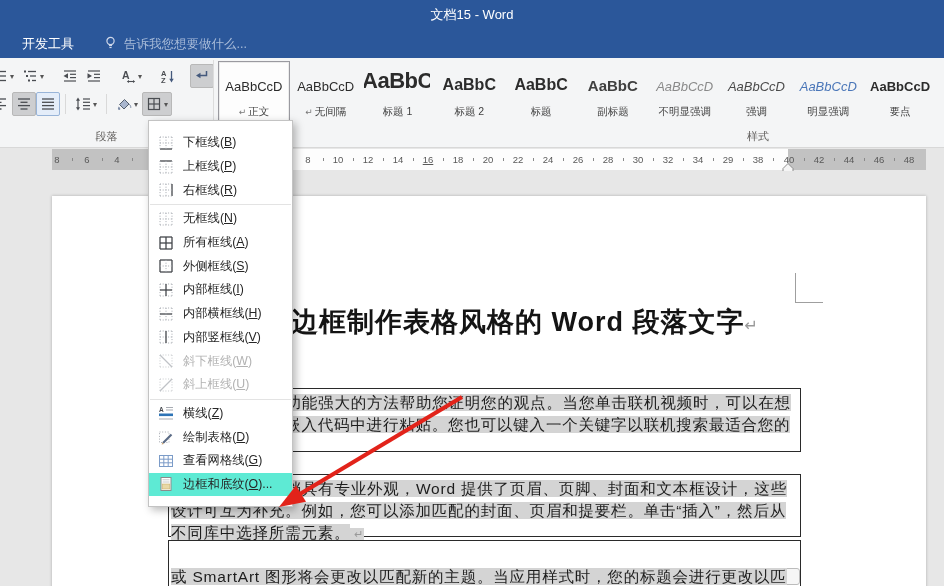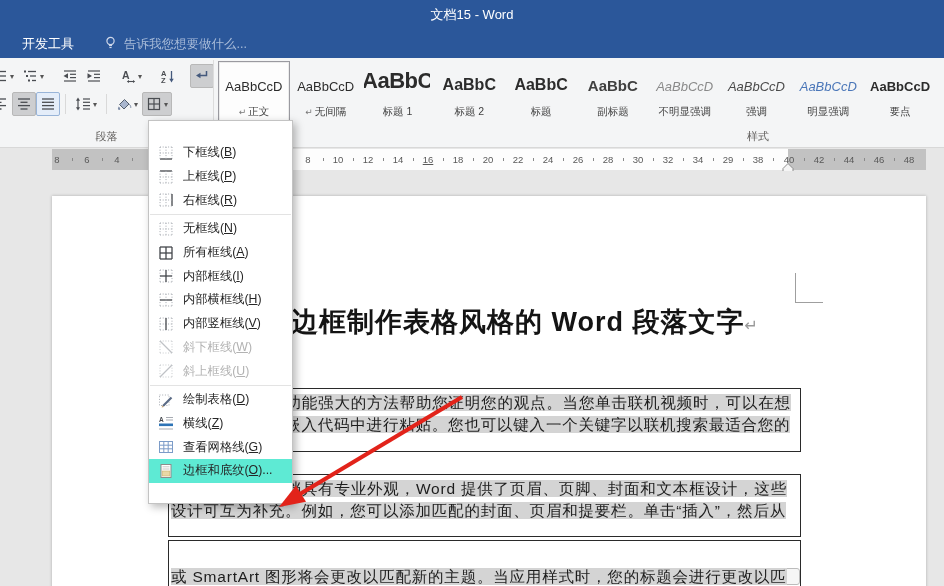--- a/index.html
+++ b/index.html
@@ -68,21 +68,21 @@
     color:#1d1d1d;max-width:629px;overflow:hidden;line-height:20px}
   .docline.indent{left:152px;max-width:596px}
   .selbg{background:#d4d4d4}
   .cmark-v{position:absolute;left:743px;top:77px;width:1px;height:29px;background:#9f9f9f}
   .cmark-h{position:absolute;left:743px;top:106px;width:28px;height:1px;background:#9f9f9f}
   .minibox{position:absolute;left:727px;top:372px;width:21px;height:17px;border:1px solid #bcbcbc;
     border-radius:3px;background:#f6f6f6}
 
   
   .menu{position:absolute;left:148px;top:120px;width:145px;background:#fff;border:1px solid #c3c3c3;
-    box-shadow:3px 3px 8px rgba(0,0,0,.28);z-index:50;padding:20px 0}
+    box-shadow:3px 3px 8px rgba(0,0,0,.28);z-index:50;padding:10px 0}
   .mitem{display:flex;align-items:center;height:23.7px;padding-left:9px;gap:9px;font-size:12.3px;color:#262626;white-space:nowrap}
   .mitem.hl{background:#5eead4}
   .mitem.dis{color:#b2b2b2}
   .msep{height:1px;background:#e3e3e3;margin:2px 1px}
   .micn svg{width:16px;height:16px;display:block}
   .mlabel u{text-decoration:underline}
 
   .arrowsvg{position:absolute;left:0;top:0;z-index:100;pointer-events:none}
 </style>
 </head>
@@ -394,20 +394,21 @@
       <div class="cmark-v"></div>
       <div class="cmark-h"></div>
       <div class="minibox"></div>
     <div class="doctitle">用边框制作表格风格的 Word 段落文字<span class="retmark">↵</span></div>
         <div class="pbox" style="top: 192px; height: 64px;"></div>
         <div class="docline indent" style="top: 197px;"><span class="selbg">视频提供了功能强大的方法帮助您证明您的观点。当您单击联机视频时，可以在想</span></div>
         <div class="docline" style="top: 219px;"><span class="selbg">要添加的视频的嵌入代码中进行粘贴。您也可以键入一个关键字以联机搜索最适合您的</span></div>
         <div class="pbox" style="top: 278px; height: 63px;"></div>
         <div class="docline indent" style="top: 283px;"><span class="selbg">为使您的文档具有专业外观，Word 提供了页眉、页脚、封面和文本框设计，这些</span></div>
         <div class="docline" style="top: 305px;"><span class="selbg">设计可互为补充。例如，您可以添加匹配的封面、页眉和提要栏。单击“插入”，然后从</span></div>
+        <div class="docline" style="top: 327px;"><span class="selbg">不同库中选择所需元素。</span><span class="retmark selbg" style="font-size: 11px;"> ↵</span></div>
         <div class="pbox" style="top: 344px; height: 70px;"></div>
         <div class="docline" style="top: 371px;"><span class="selbg">或 SmartArt 图形将会更改以匹配新的主题。当应用样式时，您的标题会进行更改以匹</span></div>
         <div class="docline" style="top: 259px;"><span class="selbg">文档的视频。</span><span class="retmark selbg" style="font-size: 11px;"> ↵</span></div>
       </div>
   </div>
 
   <div class="menu" id="borderMenu">
       <div class="mitem">
         <span class="micn">
           <svg viewBox="0 0 16 16">
@@ -476,20 +477,34 @@
             <line x1="2" y1="8" x2="14" y2="8" stroke="#43464b" stroke-width="1.3"></line>
             <line x1="8" y1="2" x2="8" y2="14" stroke="#43464b" stroke-width="1.3"></line>
           </svg>
         </span>
         <span class="mlabel">所有框线(<u>A</u>)</span>
       </div>
       <div class="mitem">
         <span class="micn">
           <svg viewBox="0 0 16 16">
             <rect x="0" y="0" width="16" height="16" fill="none"></rect>
+            <line x1="2" y1="2" x2="14" y2="2" stroke="#43464b" stroke-width="1.3"></line>
+            <line x1="14" y1="2" x2="14" y2="14" stroke="#43464b" stroke-width="1.3"></line>
+            <line x1="2" y1="14" x2="14" y2="14" stroke="#43464b" stroke-width="1.3"></line>
+            <line x1="2" y1="2" x2="2" y2="14" stroke="#43464b" stroke-width="1.3"></line>
+            <line x1="2" y1="8" x2="14" y2="8" stroke="#a7abb2" stroke-width="1" stroke-dasharray="1 1.7"></line>
+            <line x1="8" y1="2" x2="8" y2="14" stroke="#a7abb2" stroke-width="1" stroke-dasharray="1 1.7"></line>
+          </svg>
+        </span>
+        <span class="mlabel">外侧框线(<u>S</u>)</span>
+      </div>
+      <div class="mitem">
+        <span class="micn">
+          <svg viewBox="0 0 16 16">
+            <rect x="0" y="0" width="16" height="16" fill="none"></rect>
             <line x1="2" y1="2" x2="14" y2="2" stroke="#a7abb2" stroke-width="1" stroke-dasharray="1 1.7"></line>
             <line x1="14" y1="2" x2="14" y2="14" stroke="#a7abb2" stroke-width="1" stroke-dasharray="1 1.7"></line>
             <line x1="2" y1="14" x2="14" y2="14" stroke="#a7abb2" stroke-width="1" stroke-dasharray="1 1.7"></line>
             <line x1="2" y1="2" x2="2" y2="14" stroke="#a7abb2" stroke-width="1" stroke-dasharray="1 1.7"></line>
             <line x1="2" y1="8" x2="14" y2="8" stroke="#43464b" stroke-width="1.3"></line>
             <line x1="8" y1="2" x2="8" y2="14" stroke="#43464b" stroke-width="1.3"></line>
           </svg>
         </span>
         <span class="mlabel">内部框线(<u>I</u>)</span>
       </div>
@@ -545,39 +560,39 @@
             <line x1="2" y1="14" x2="14" y2="2" stroke="#bfc2c6" stroke-width="1.3"></line>
           </svg>
         </span>
         <span class="mlabel">斜上框线(<u>U</u>)</span>
       </div>
       <div class="msep"></div>
       <div class="mitem">
         <span class="micn">
           <svg viewBox="0 0 16 16">
             <rect x="0" y="0" width="16" height="16" fill="none"></rect>
-            <rect x="1.5" y="3" width="9.5" height="10.5" fill="none" stroke="#a7abb2" stroke-dasharray="1 1.7"></rect>
-            <line x1="5" y1="14" x2="13.5" y2="5.5" stroke="#5a6a85" stroke-width="2.2"></line>
-            <polygon points="3.6,15.6 5.8,14.9 4.4,13.5" fill="#caa26a"></polygon>
-          </svg>
-        </span>
-        <span class="mlabel">绘制表格(<u>D</u>)</span>
-      </div>
-      <div class="mitem">
-        <span class="micn">
-          <svg viewBox="0 0 16 16">
-            <rect x="0" y="0" width="16" height="16" fill="none"></rect>
             <text x="1" y="6.5" font-size="6.5" font-weight="bold" fill="#43464b">A</text>
             <line x1="8" y1="2.5" x2="15" y2="2.5" stroke="#a7abb2"></line>
             <line x1="8" y1="5" x2="15" y2="5" stroke="#a7abb2"></line>
             <rect x="1" y="8.5" width="14" height="2.6" fill="#2e74b6"></rect>
             <line x1="1" y1="14" x2="15" y2="14" stroke="#a7abb2"></line>
           </svg>
         </span>
         <span class="mlabel">横线(<u>Z</u>)</span>
+      </div>
+      <div class="mitem">
+        <span class="micn">
+          <svg viewBox="0 0 16 16">
+            <rect x="0" y="0" width="16" height="16" fill="none"></rect>
+            <rect x="1.5" y="3" width="9.5" height="10.5" fill="none" stroke="#a7abb2" stroke-dasharray="1 1.7"></rect>
+            <line x1="5" y1="14" x2="13.5" y2="5.5" stroke="#5a6a85" stroke-width="2.2"></line>
+            <polygon points="3.6,15.6 5.8,14.9 4.4,13.5" fill="#caa26a"></polygon>
+          </svg>
+        </span>
+        <span class="mlabel">绘制表格(<u>D</u>)</span>
       </div>
       <div class="mitem">
         <span class="micn">
           <svg viewBox="0 0 16 16">
             <rect x="0" y="0" width="16" height="16" fill="none"></rect>
             <g stroke="#7c9cc8" fill="none" stroke-width="1">
               <rect x="1.5" y="2.5" width="13" height="11"></rect>
               <line x1="5.8" y1="2.5" x2="5.8" y2="13.5"></line>
               <line x1="10.2" y1="2.5" x2="10.2" y2="13.5"></line>
               <line x1="1.5" y1="6.2" x2="14.5" y2="6.2"></line>

